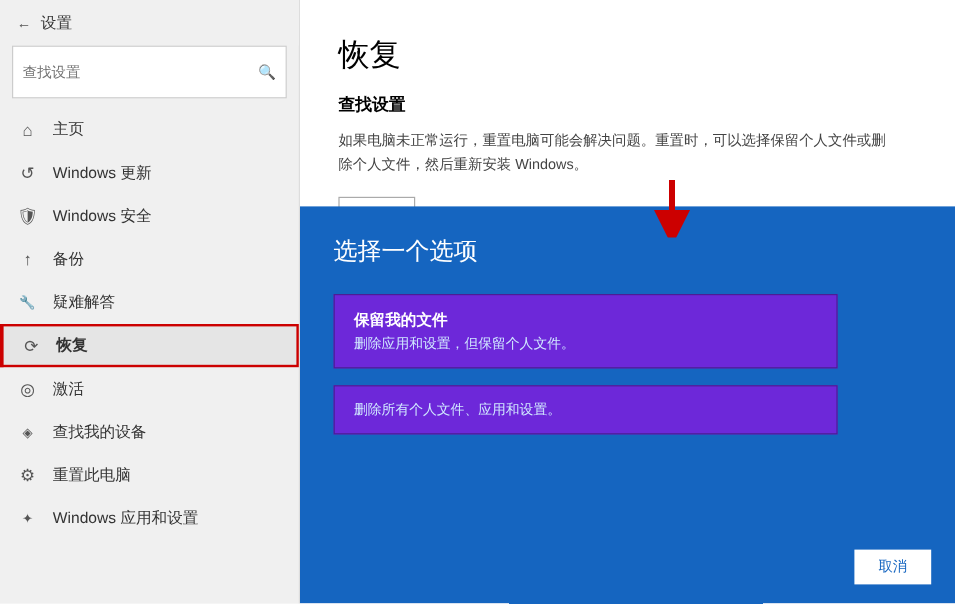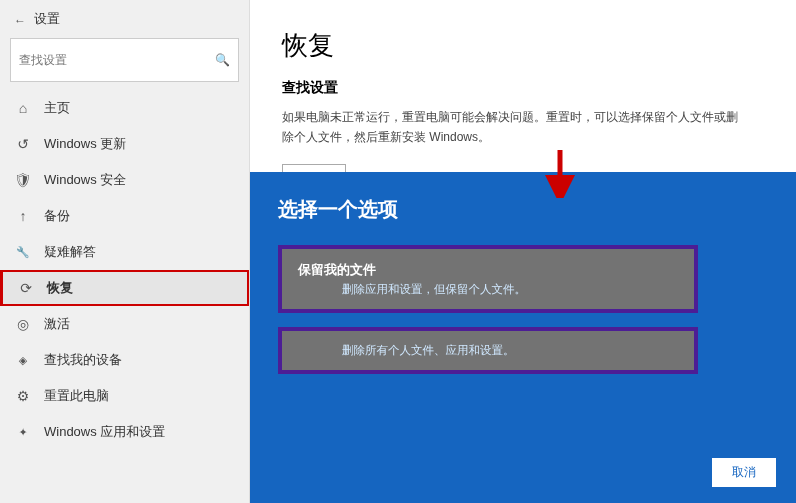--- a/index.html
+++ b/index.html
@@ -168,44 +168,43 @@
       bottom: 0;
       background: #1565c0;
       padding: 24px 28px;
       display: flex;
       flex-direction: column;
       gap: 14px;
     }
 
     .blue-panel-title {
       font-size: 20px;
-      font-weight: 700;
+      font-weight: 400;
       color: white;
       margin-bottom: 8px;
     }
 
     .option-card {
-      background: #737373;
-      border: 4px solid #4c1d95;
+      background: #6d28d9;
+      border: 1px solid #4c1d95;
       padding: 12px 16px;
       cursor: pointer;
       max-width: 420px;
     }
 
     .option-card-title {
       font-size: 13px;
       font-weight: bold;
       color: white;
       margin-bottom: 3px;
     }
 
     .option-card-desc {
       font-size: 11.5px;
       color: #d0e8ff;
-      margin-left: 44px;
     }
 
     .cancel-btn-wrap {
       position: absolute;
       bottom: 16px;
       right: 20px;
     }
 
     .cancel-btn {
       padding: 6px 20px;

